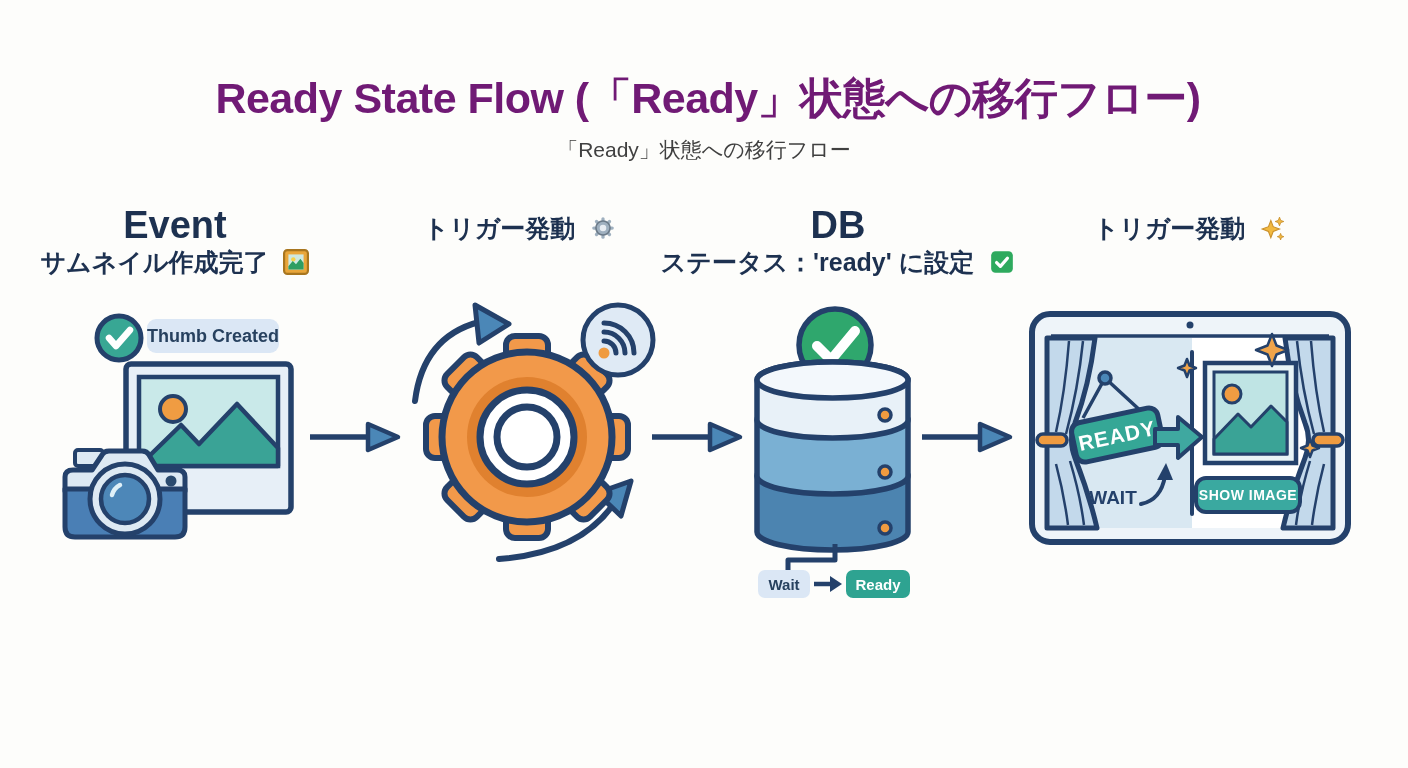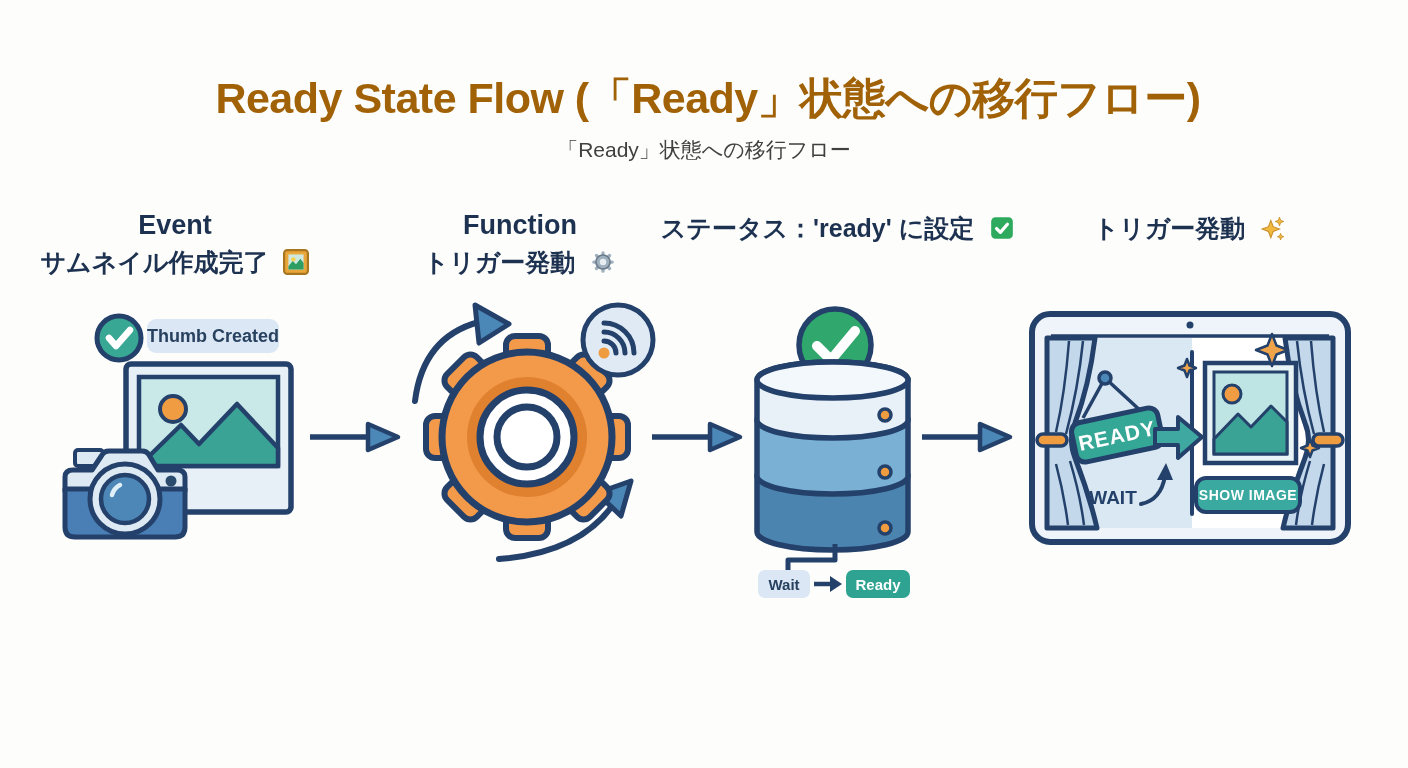--- a/index.html
+++ b/index.html
@@ -5,28 +5,28 @@
   html,body{margin:0;padding:0;}
   .canvas{
     position:relative;width:1408px;height:768px;overflow:hidden;
     background:#fdfdfb;
     font-family:"Liberation Sans","DejaVu Sans",sans-serif;
     color:#1d3150;
   }
   .abs{position:absolute;}
   .page-title{
     left:0;right:0;top:70px;text-align:center;
-    font-size:43px;font-weight:bold;letter-spacing:-0.5px;color:#a16207;padding-left:8px;
+    font-size:43px;font-weight:bold;letter-spacing:-0.5px;color:#701a75;padding-left:8px;
   }
   .page-subtitle{
     left:0;right:0;top:136px;text-align:center;
     font-size:21px;font-weight:500;color:#404040;
   }
   .col-head{top:208px;text-align:center;}
-  .col-title{font-size:27px;font-weight:bold;line-height:34px;}
+  .col-title{font-size:38px;font-weight:bold;line-height:34px;}
   .col-caption{
     margin-top:5px;font-size:25px;font-weight:bold;line-height:30px;
     display:flex;align-items:center;justify-content:center;gap:15px;
   }
   .col-caption svg{flex:0 0 auto;}
   .pill{
     border-radius:7px;font-weight:bold;font-size:15px;
     display:flex;align-items:center;justify-content:center;
   }
   .pill-wait{left:758px;top:570px;width:52px;height:28px;background:#dbe7f5;color:#27415f;}
@@ -47,37 +47,37 @@
       <svg width="26" height="26" viewBox="0 0 24 24">
         <rect x="1" y="1" width="22" height="22" rx="3" fill="#e9a63a" stroke="#a8761f" stroke-width="2"></rect>
         <rect x="5" y="5" width="14" height="14" fill="#cfe9e2"></rect>
         <circle cx="9.5" cy="9.5" r="2" fill="#f6d34b"></circle>
         <path d="M5,16 l4,-5 3,3 4,-5 3,4 v6 h-14 z" fill="#2e9e63"></path>
       </svg>
     </div>
   </div>
 
   <div class="abs col-head" style="left:355px;width:330px;">
-    <div class="col-title">Function</div>
     <div class="col-caption">
       <span>トリガー発動</span>
       <svg width="26" height="26" viewBox="0 0 24 24">
         <g fill="#9fb0bf">
           <rect x="10.5" y="2" width="3" height="20" rx="1.5"></rect>
           <rect x="10.5" y="2" width="3" height="20" rx="1.5" transform="rotate(45 12 12)"></rect>
           <rect x="10.5" y="2" width="3" height="20" rx="1.5" transform="rotate(90 12 12)"></rect>
           <rect x="10.5" y="2" width="3" height="20" rx="1.5" transform="rotate(135 12 12)"></rect>
         </g>
         <circle cx="12" cy="12" r="6.5" fill="#9fb0bf" stroke="#6b7a88" stroke-width="1.5"></circle>
         <circle cx="12" cy="12" r="3" fill="#e8edf2"></circle>
       </svg>
     </div>
   </div>
 
   <div class="abs col-head" style="left:643px;width:390px;">
+    <div class="col-title">DB</div>
     <div class="col-caption">
       <span>ステータス：'ready' に設定</span>
       <svg width="26" height="26" viewBox="0 0 24 24">
         <rect x="2" y="2" width="20" height="20" rx="4" fill="#2eaa5e"></rect>
         <path d="M7,12.5 l3.5,3.5 L17,8.5" stroke="#ffffff" stroke-width="3" fill="none" stroke-linecap="round" stroke-linejoin="round"></path>
       </svg>
     </div>
   </div>
 
   <div class="abs col-head" style="left:1015px;width:350px;">

